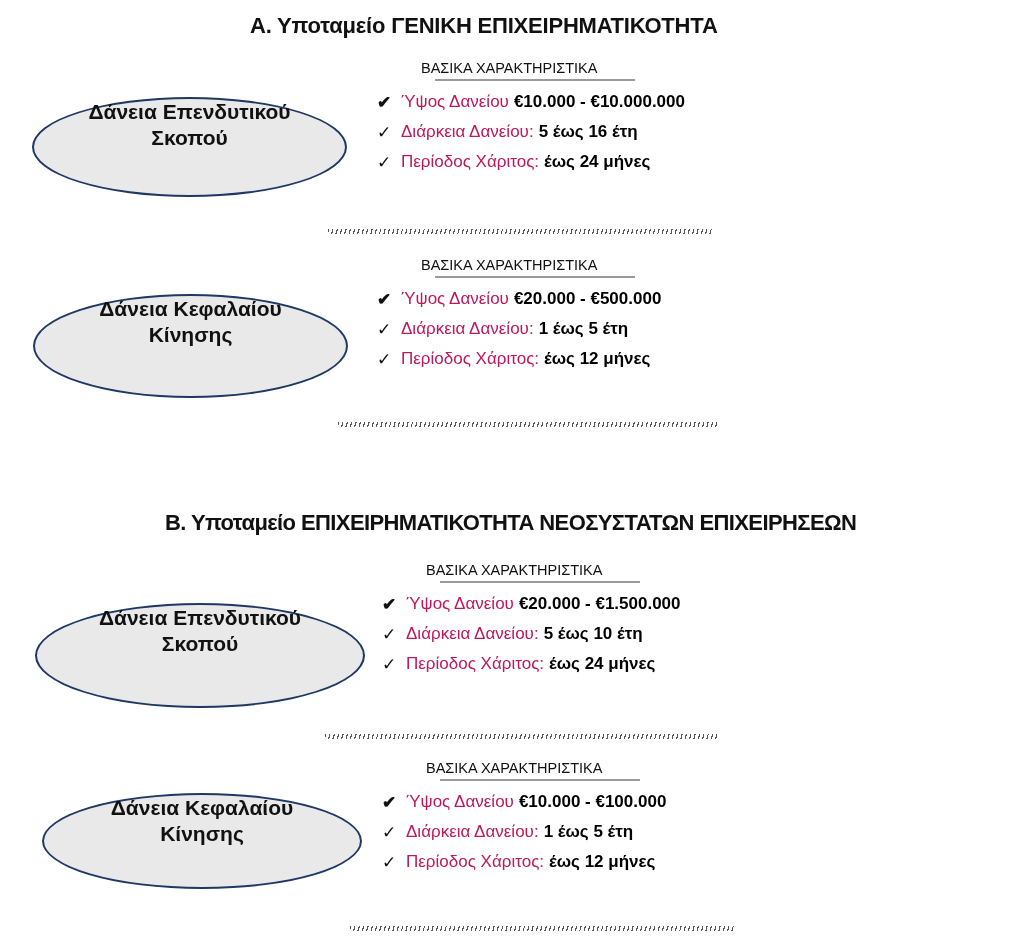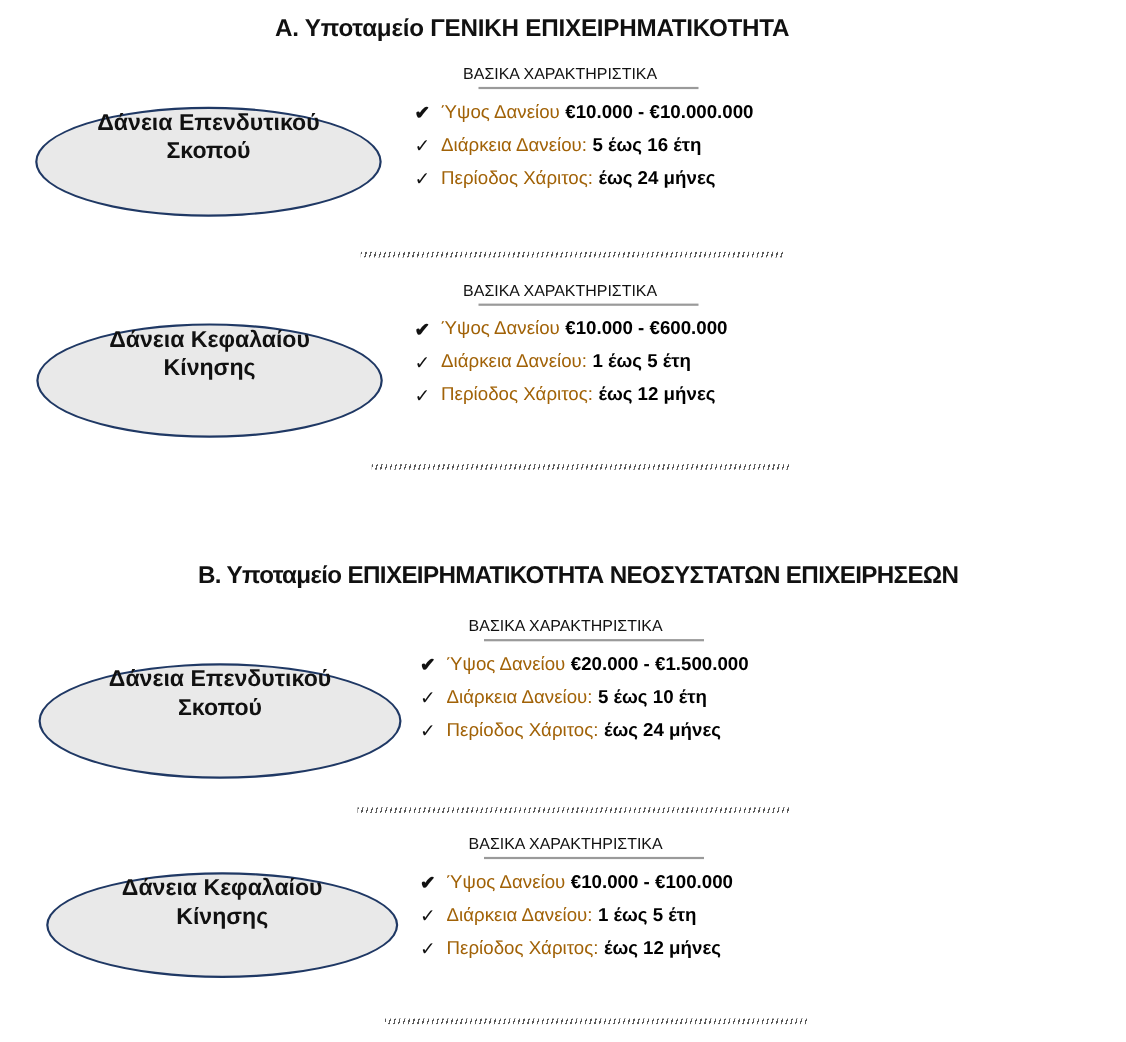--- a/index.html
+++ b/index.html
@@ -14,21 +14,21 @@
   .title {
     position:absolute;
     text-align:left;
     font-weight:700;
     font-size:22px;
     color:#111;
     letter-spacing:-0.2px;
     white-space:nowrap;
   }
   .title-a { top:13px;  left:250px; width:600px; }
-  .title-b { top:510px; left:180px; width:800px; letter-spacing:-0.6px; }
+  .title-b { top:510px; left:165px; width:800px; letter-spacing:-0.6px; }
 
   .ellipse {
     position:absolute;
     border-radius:50%;
     background:var(--ellipse-fill, #e9e9e9);
     border:2.5px solid var(--ellipse-border, #1f3864);
     display:flex;
     justify-content:center;
   }
   .e1 { left:32px; top:97px;  width:315px; height:100px; }
@@ -74,21 +74,21 @@
     white-space:nowrap;
   }
   .check {
     width:22px;
     text-align:center;
     font-size:17px;
     color:#111;
     flex:0 0 22px;
   }
   .check.heavy { font-weight:700; }
-  .lbl { color:#a16207; margin-left:6px; }
+  .lbl { color:#be185d; margin-left:6px; }
   .val { font-weight:700; color:#000; margin-left:5px; }
 
   .divider {
     position:absolute;
     height:5px;
     background:repeating-linear-gradient(105deg,
       #3c3c3c 0px, #3c3c3c 1.2px,
       transparent 1.2px, transparent 4.2px);
     opacity:0.85;
   }
@@ -134,21 +134,21 @@
   <span class="ellipse-label">Δάνεια Κεφαλαίου Κίνησης</span>
 </div>
 
 <div class="blk blk2">
   <div class="char-header">ΒΑΣΙΚΑ ΧΑΡΑΚΤΗΡΙΣΤΙΚΑ</div>
   <div class="char-underline"></div>
   <div class="items">
     <div class="item">
       <span class="check heavy">✔</span>
       <span class="lbl">Ύψος Δανείου</span>
-      <span class="val">€10.000 - €600.000</span>
+      <span class="val">€20.000 - €500.000</span>
     </div>
     <div class="item">
       <span class="check">✓</span>
       <span class="lbl">Διάρκεια Δανείου:</span>
       <span class="val">1 έως 5 έτη</span>
     </div>
     <div class="item">
       <span class="check">✓</span>
       <span class="lbl">Περίοδος Χάριτος:</span>
       <span class="val">έως 12 μήνες</span>

